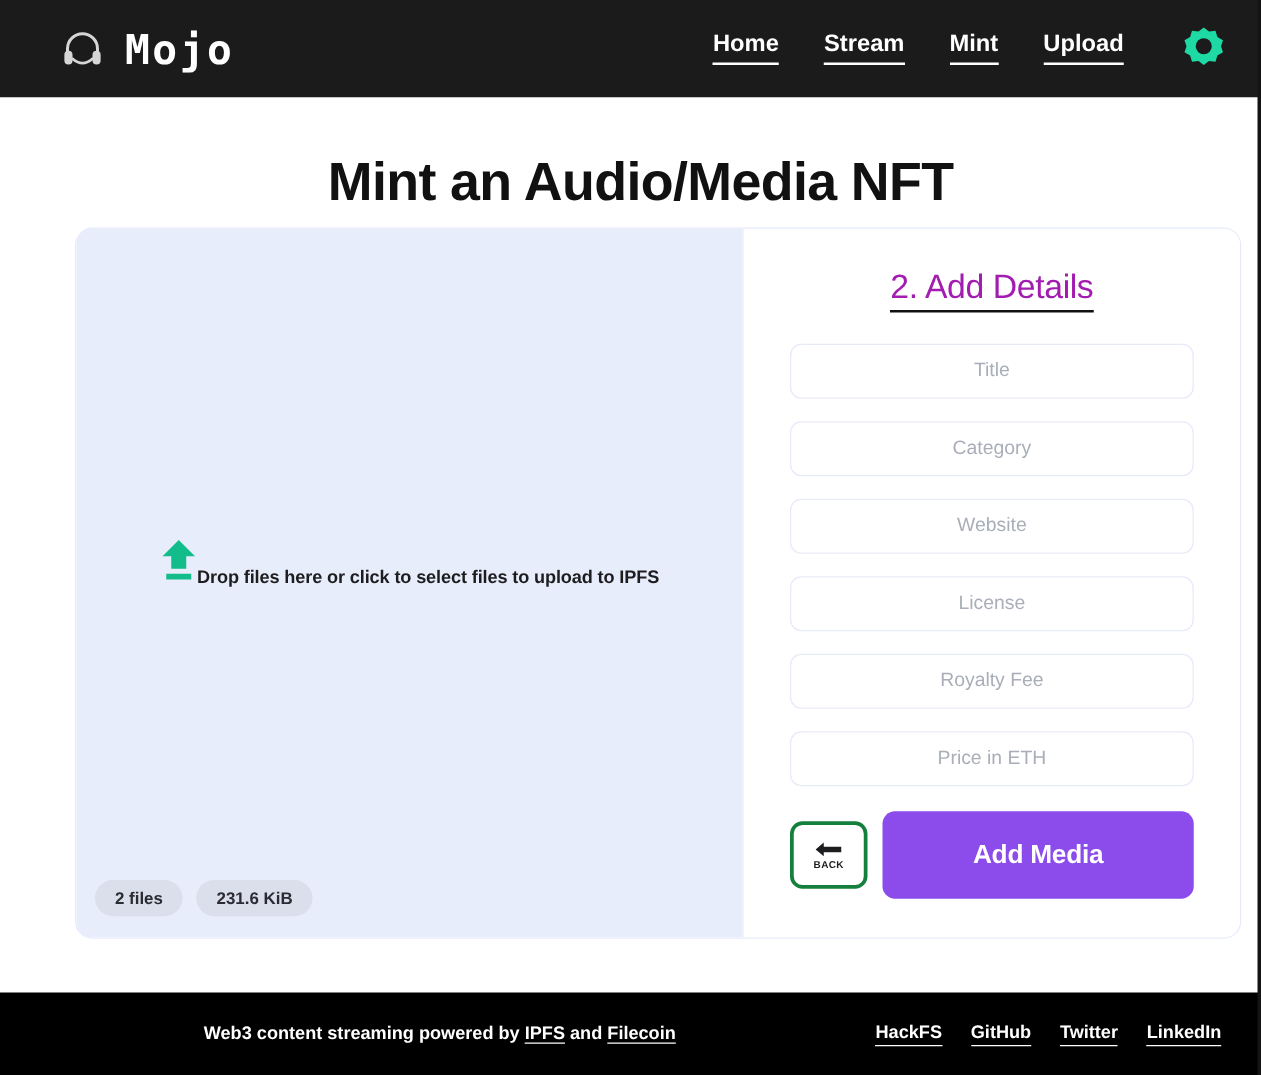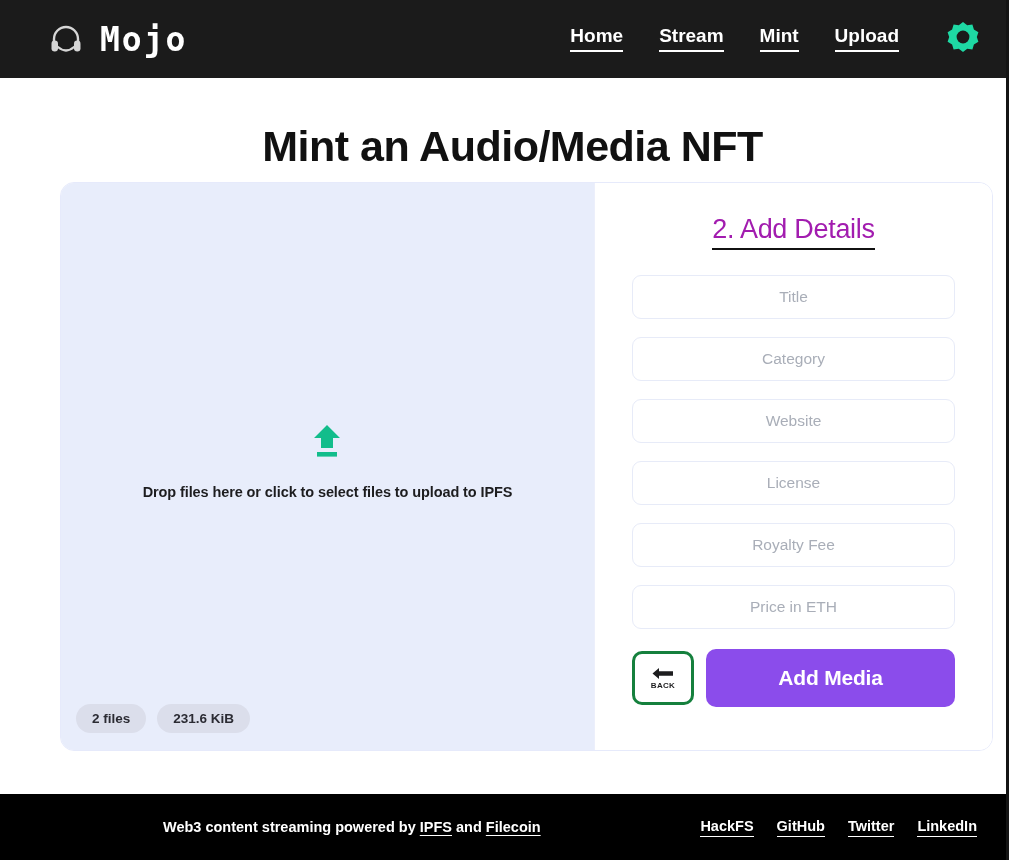--- a/index.html
+++ b/index.html
@@ -116,21 +116,21 @@
     position: relative;
     display: flex;
     flex-direction: column;
     align-items: center;
     justify-content: center;
     cursor: pointer;
   }
 
   .dropzone-inner {
     display: flex;
-    flex-direction: column;
+    flex-direction: row;
     align-items: center;
     margin-top: -10px;
     justify-content: flex-end;
   }
 
   .upload-icon {
     width: 30px;
     height: 34px;
     margin-bottom: 22px;
   }
@@ -231,21 +231,21 @@
 
   .back-label {
     font-size: 8px;
     font-weight: bold;
     color: #1d1d1f;
     letter-spacing: 0.3px;
   }
 
   .primary-btn {
     flex: 1;
-    height: 58px;
+    height: 70px;
     background: #8b4ceb;
     border: none;
     border-radius: 10px;
     color: #ffffff;
     font-family: "Liberation Sans", sans-serif;
     font-size: 21px;
     font-weight: bold;
     cursor: pointer;
     letter-spacing: -0.2px;
   }

